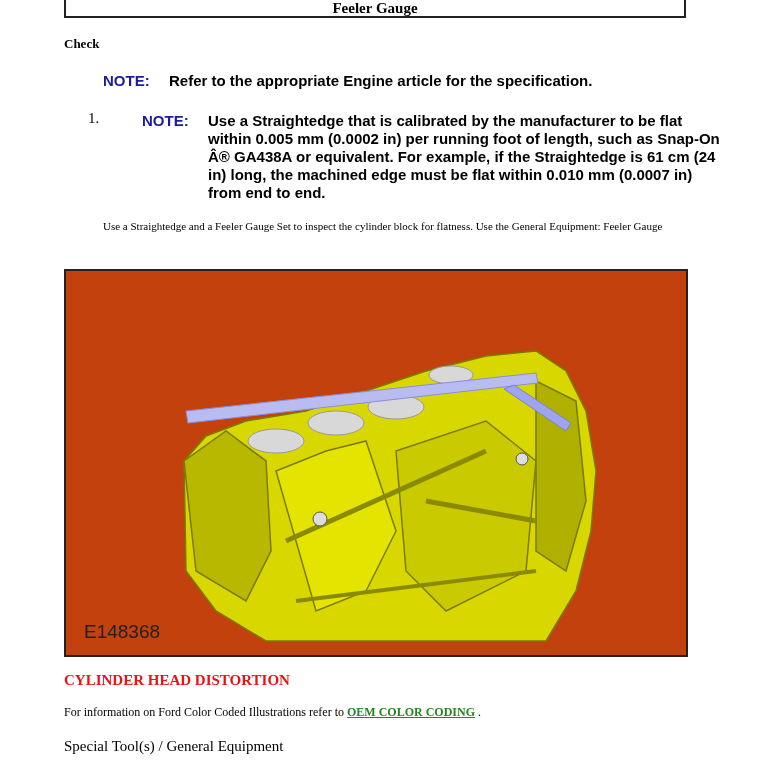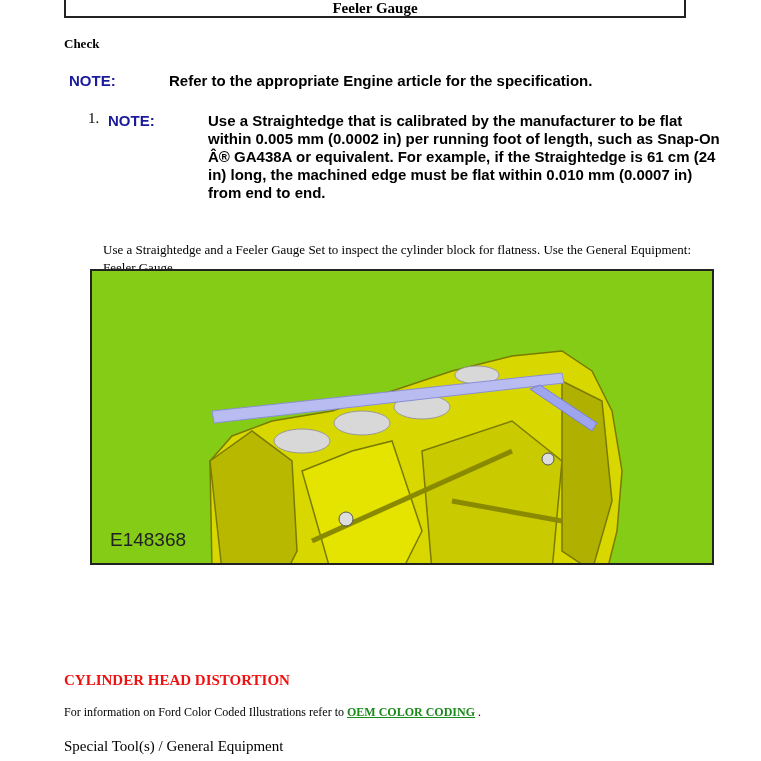--- a/index.html
+++ b/index.html
@@ -1,28 +1,28 @@
 <!DOCTYPE html>
 <html><head>
   <meta charset="utf-8">
   <style>
     html, body { margin: 0; padding: 0; background: #ffffff; }
     body { width: 761px; height: 761px; position: relative; overflow: hidden; font-family: "Liberation Serif", serif; color: #000; }
     .tool-box { position: absolute; left: 64px; top: -4px; width: 622px; height: 22px; border: 2px solid #222; border-top: none; box-sizing: border-box; text-align: center; }
     .tool-box span { font-weight: bold; font-size: 15px; line-height: 22px; position: relative; top: 1px; }
     .check { position: absolute; left: 64px; top: 36px; font-weight: bold; font-size: 13px; }
-    .note-label { font-family: "Liberation Sans", sans-serif; font-weight: bold; color: #1a1a9c; font-size: 15px; }
+    .note-label { font-family: "Liberation Sans", sans-serif; font-weight: bold; color: #1a1a9c; font-size: 15px; margin-left: 34px; }
     .note-text { font-family: "Liberation Sans", sans-serif; font-weight: bold; font-size: 15px; line-height: 18px; }
     .note1 { position: absolute; left: 69px; top: 72px; }
     .note1-text { position: absolute; left: 169px; top: 72px; width: 540px; }
     .step-num { position: absolute; left: 88px; top: 110px; font-size: 15px; }
     .note2 { position: absolute; left: 108px; top: 112px; }
     .note2-text { position: absolute; left: 208px; top: 112px; width: 520px; }
-    .body-text { position: absolute; left: 103px; top: 217px; width: 600px; font-size: 13px; line-height: 18px; margin-top: 24px; }
-    .figure { position: absolute; left: 64px; top: 269px; width: 624px; height: 296px; border: 2px solid #222; box-sizing: border-box; background: #84cc16; overflow: hidden; margin-left: 26px; }
+    .body-text { position: absolute; left: 103px; top: 217px; width: 600px; font-size: 11px; line-height: 18px; }
+    .figure { position: absolute; left: 64px; top: 269px; width: 624px; height: 388px; border: 2px solid #222; box-sizing: border-box; background: #c2410c; overflow: hidden; }
     .fig-label { position: absolute; left: 18px; bottom: 12px; font-family: "Liberation Sans", sans-serif; font-size: 19px; color: #222; }
     .section-title { position: absolute; left: 64px; top: 672px; color: #ee1111; font-weight: bold; font-size: 15px; }
     .info { position: absolute; left: 64px; top: 705px; font-size: 12px; }
     .info a { color: #1a8a1a; font-weight: bold; text-decoration: underline; }
     .special { position: absolute; left: 64px; top: 738px; font-weight: normal; font-size: 15px; }
   </style>
 </head>
 <body>
 
 <div class="tool-box">

